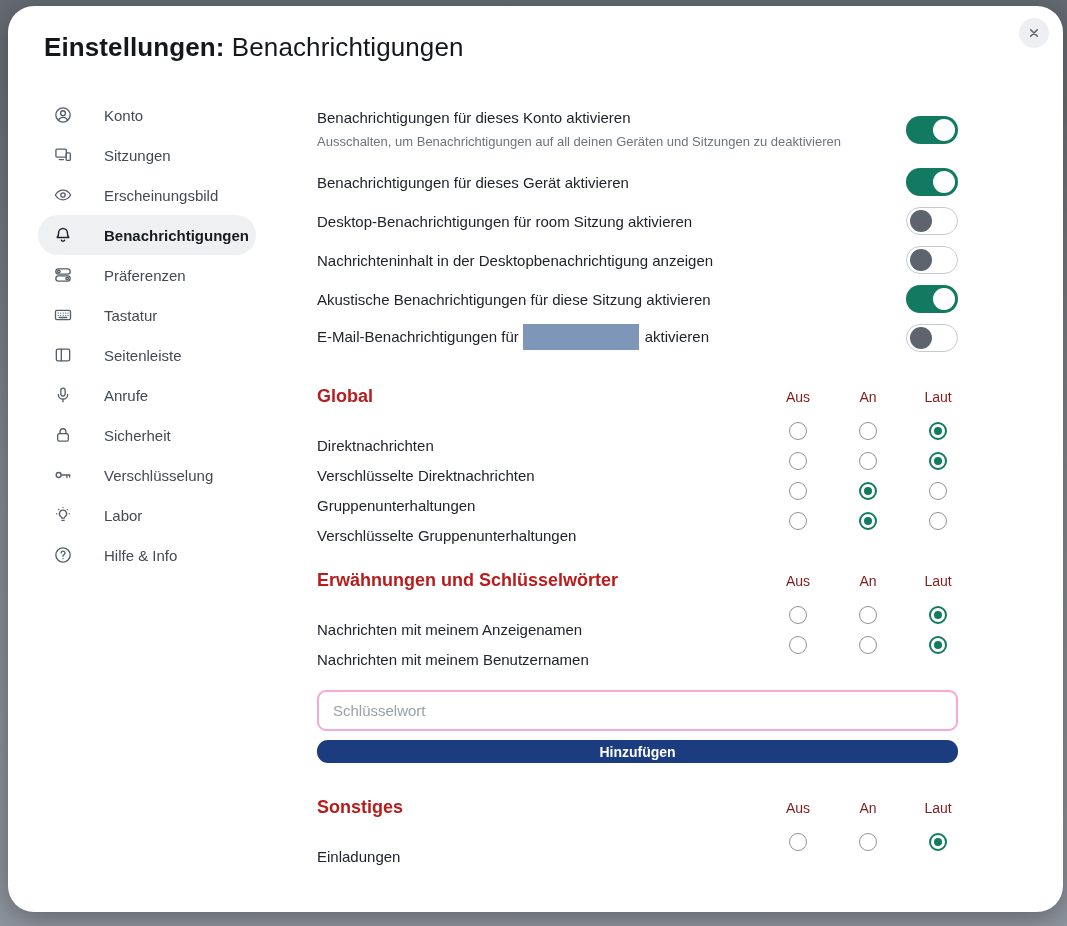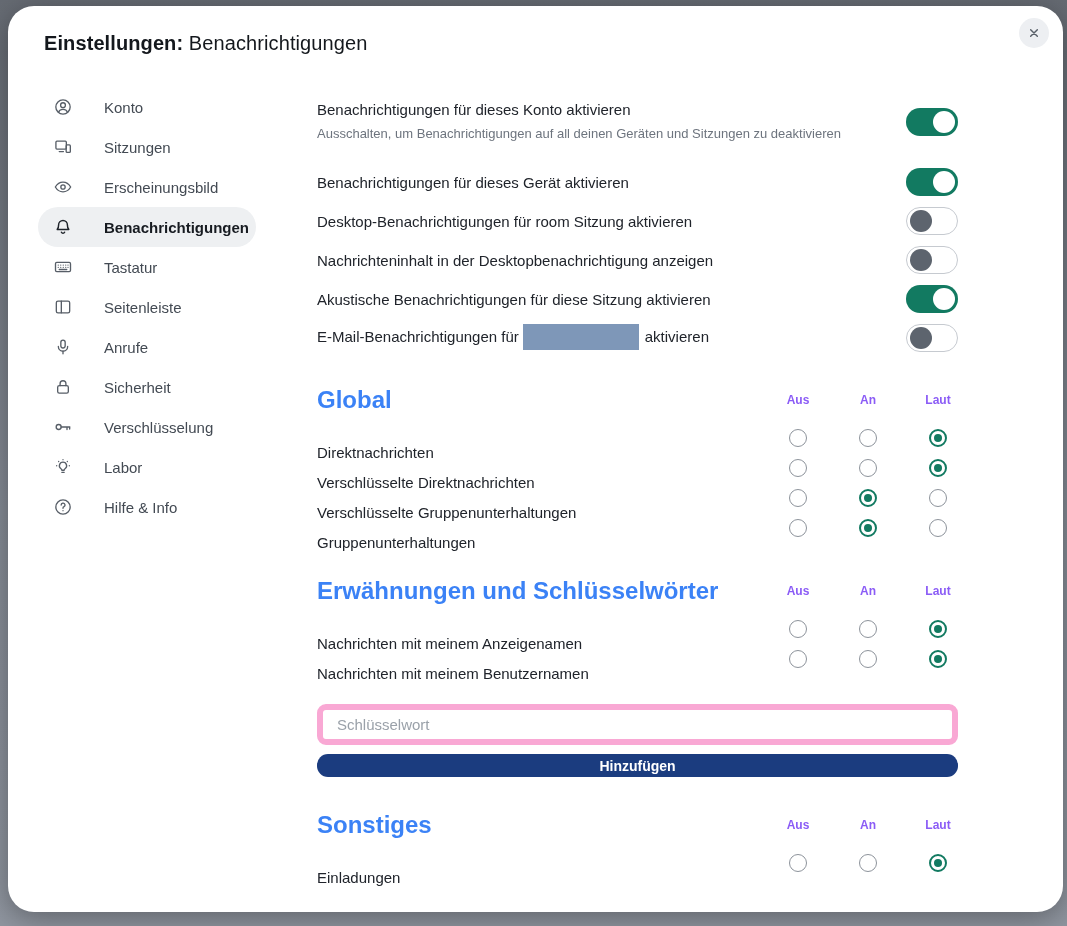--- a/index.html
+++ b/index.html
@@ -12,62 +12,62 @@
   .modal{
     position:absolute;top:6px;left:8px;right:4px;bottom:14px;
     background:#ffffff;border-radius:26px;overflow:hidden;
     box-shadow:0 6px 30px rgba(0,0,0,.35);
   }
   .close-btn{
     position:absolute;top:12px;right:14px;width:30px;height:30px;border-radius:50%;
     background:#edeff2;display:flex;align-items:center;justify-content:center;cursor:pointer;
   }
   .close-btn svg{stroke:#596069;}
-  .dlg-title{margin:26px 0 0 36px;font-size:20px;color:#14181d;letter-spacing:.1px;}
+  .dlg-title{margin:26px 0 0 36px;font-size:26px;color:#14181d;letter-spacing:.1px;}
   .dlg-title .bold{font-weight:700;}
   .body{display:flex;margin-top:32px;}
   
   .sidebar{width:309px;box-sizing:border-box;padding-left:30px;flex-shrink:0;}
   .side-item{
     width:218px;height:40px;box-sizing:border-box;display:flex;align-items:center;gap:31px;
     padding:0 15px;border-radius:20px;color:#434a53;font-size:15px;cursor:pointer;
   }
   .side-item .icn{width:20px;height:20px;display:flex;flex-shrink:0;}
   .side-item svg{stroke:#575e67;fill:none;stroke-width:1.6;stroke-linecap:round;stroke-linejoin:round;}
   .side-item.selected{background:#eef0f2;color:#171b21;font-weight:700;}
   .side-item.selected svg{stroke:#20252c;stroke-width:1.8;}
   
   .content{width:641px;margin-left:0;padding-top:12px;}
   .toggle-row{display:flex;align-items:center;min-height:28px;margin-bottom:11px;}
-  .toggle-row.has-desc{margin-bottom:24px;}
+  .toggle-row.has-desc{margin-bottom:16px;}
   .t-label{flex:1;font-size:15px;color:#20242b;line-height:21px;padding-right:20px;}
   .t-desc{font-size:13px;color:#6d747e;margin-top:3px;font-weight:400;}
   .redact{display:inline-block;width:116px;height:26px;background:#7e97b8;vertical-align:middle;margin:0 6px 2px 4px;}
   .switch{width:52px;height:28px;border-radius:14px;position:relative;flex-shrink:0;box-sizing:border-box;cursor:pointer;}
   .switch.on{background:#127a61;}
   .switch.on .knob{position:absolute;right:3px;top:3px;width:22px;height:22px;border-radius:50%;background:#fff;}
   .switch.off{background:#fff;border:1px solid #c6cad0;}
   .switch.off .knob{position:absolute;left:3px;top:2px;width:22px;height:22px;border-radius:50%;background:#5d646e;}
   
   .section{margin-top:34px;}
   .section-header{display:flex;align-items:center;margin-bottom:9px;}
-  .section-title{flex:1;font-size:24px;font-weight:700;color:#3b82f6;}
+  .section-title{flex:1;font-size:18px;font-weight:700;color:#b91c1c;}
   .col-heads{display:flex;margin-right:-15px;}
-  .col-head{width:70px;text-align:center;font-size:12px;font-weight:700;color:#8b5cf6;}
+  .col-head{width:70px;text-align:center;font-size:14px;font-weight:400;color:#7f1d1d;}
   .radio-row{display:flex;align-items:center;height:30px;}
   .r-label{flex:1;font-size:15px;color:#20242b;margin-top:28px;}
   .radio-cells{display:flex;margin-right:-15px;}
   .radio-cell{width:70px;display:flex;justify-content:center;}
   .radio{width:18px;height:18px;border-radius:50%;border:1.5px solid #8d939b;background:#fff;box-sizing:border-box;cursor:pointer;position:relative;}
   .radio.sel{border:2px solid #127a61;}
   .radio.sel::after{content:'';position:absolute;inset:3px;border-radius:50%;background:#127a61;}
   
   .keyword-area{margin-top:30px;}
   .keyword-input{
-    width:100%;height:41px;box-sizing:border-box;border:6px solid #f9a8d4;border-radius:9px;
+    width:100%;height:41px;box-sizing:border-box;border:2px solid #f9a8d4;border-radius:9px;
     padding:0 14px;font-size:15px;color:#20242b;outline:none;font-family:"Liberation Sans",sans-serif;
   }
   .keyword-input::placeholder{color:#9aa1a9;}
   .add-btn{
     width:100%;height:23px;margin-top:9px;background:#1b3c7f;color:#ffffff;border:none;border-radius:11px;
     font-size:14px;font-weight:700;cursor:pointer;font-family:"Liberation Sans",sans-serif;
   }
 </style>
 </head>
 <body>
@@ -116,20 +116,31 @@
           <span>Erscheinungsbild</span>
         </div>
         <div class="side-item selected">
           <span class="icn">
             <svg width="20" height="20" viewBox="0 0 24 24">
               <path d="M12 4.2a5.3 5.3 0 0 0-5.3 5.3c0 3.9-1.6 5.4-1.6 5.4h13.8s-1.6-1.5-1.6-5.4A5.3 5.3 0 0 0 12 4.2z"></path>
               <path d="M10.1 18.3a2.1 2.1 0 0 0 3.8 0"></path>
             </svg>
           </span>
           <span>Benachrichtigungen</span>
+        </div>
+        <div class="side-item">
+          <span class="icn">
+            <svg width="20" height="20" viewBox="0 0 24 24">
+              <rect x="3.4" y="4.6" width="17.2" height="6.4" rx="3.2"></rect>
+              <circle cx="7" cy="7.8" r="1.5"></circle>
+              <rect x="3.4" y="13" width="17.2" height="6.4" rx="3.2"></rect>
+              <circle cx="17" cy="16.2" r="1.5"></circle>
+            </svg>
+          </span>
+          <span>Präferenzen</span>
         </div>
         <div class="side-item">
           <span class="icn">
             <svg width="20" height="20" viewBox="0 0 24 24">
               <rect x="3" y="6.5" width="18" height="11" rx="1.5"></rect>
               <path d="M6.3 9.7h.01M9.3 9.7h.01M12.3 9.7h.01M15.3 9.7h.01M18 9.7h.01M6.3 12.4h.01M9.3 12.4h.01M12.3 12.4h.01M15.3 12.4h.01M18 12.4h.01M7.5 15h9"></path>
             </svg>
           </span>
           <span>Tastatur</span>
         </div>
@@ -263,35 +274,35 @@
                 </div>
                 <div class="radio-cell">
                   <div class="radio" aria-checked="false"></div>
                 </div>
                 <div class="radio-cell">
                   <div class="radio sel" aria-checked="true"></div>
                 </div>
               </div>
             </div>
             <div class="radio-row">
+              <div class="r-label">Gruppenunterhaltungen</div>
+              <div class="radio-cells">
+                <div class="radio-cell">
+                  <div class="radio" aria-checked="false"></div>
+                </div>
+                <div class="radio-cell">
+                  <div class="radio sel" aria-checked="true"></div>
+                </div>
+                <div class="radio-cell">
+                  <div class="radio" aria-checked="false"></div>
+                </div>
+              </div>
+            </div>
+            <div class="radio-row">
               <div class="r-label">Verschlüsselte Gruppenunterhaltungen</div>
-              <div class="radio-cells">
-                <div class="radio-cell">
-                  <div class="radio" aria-checked="false"></div>
-                </div>
-                <div class="radio-cell">
-                  <div class="radio sel" aria-checked="true"></div>
-                </div>
-                <div class="radio-cell">
-                  <div class="radio" aria-checked="false"></div>
-                </div>
-              </div>
-            </div>
-            <div class="radio-row">
-              <div class="r-label">Gruppenunterhaltungen</div>
               <div class="radio-cells">
                 <div class="radio-cell">
                   <div class="radio" aria-checked="false"></div>
                 </div>
                 <div class="radio-cell">
                   <div class="radio sel" aria-checked="true"></div>
                 </div>
                 <div class="radio-cell">
                   <div class="radio" aria-checked="false"></div>
                 </div>

